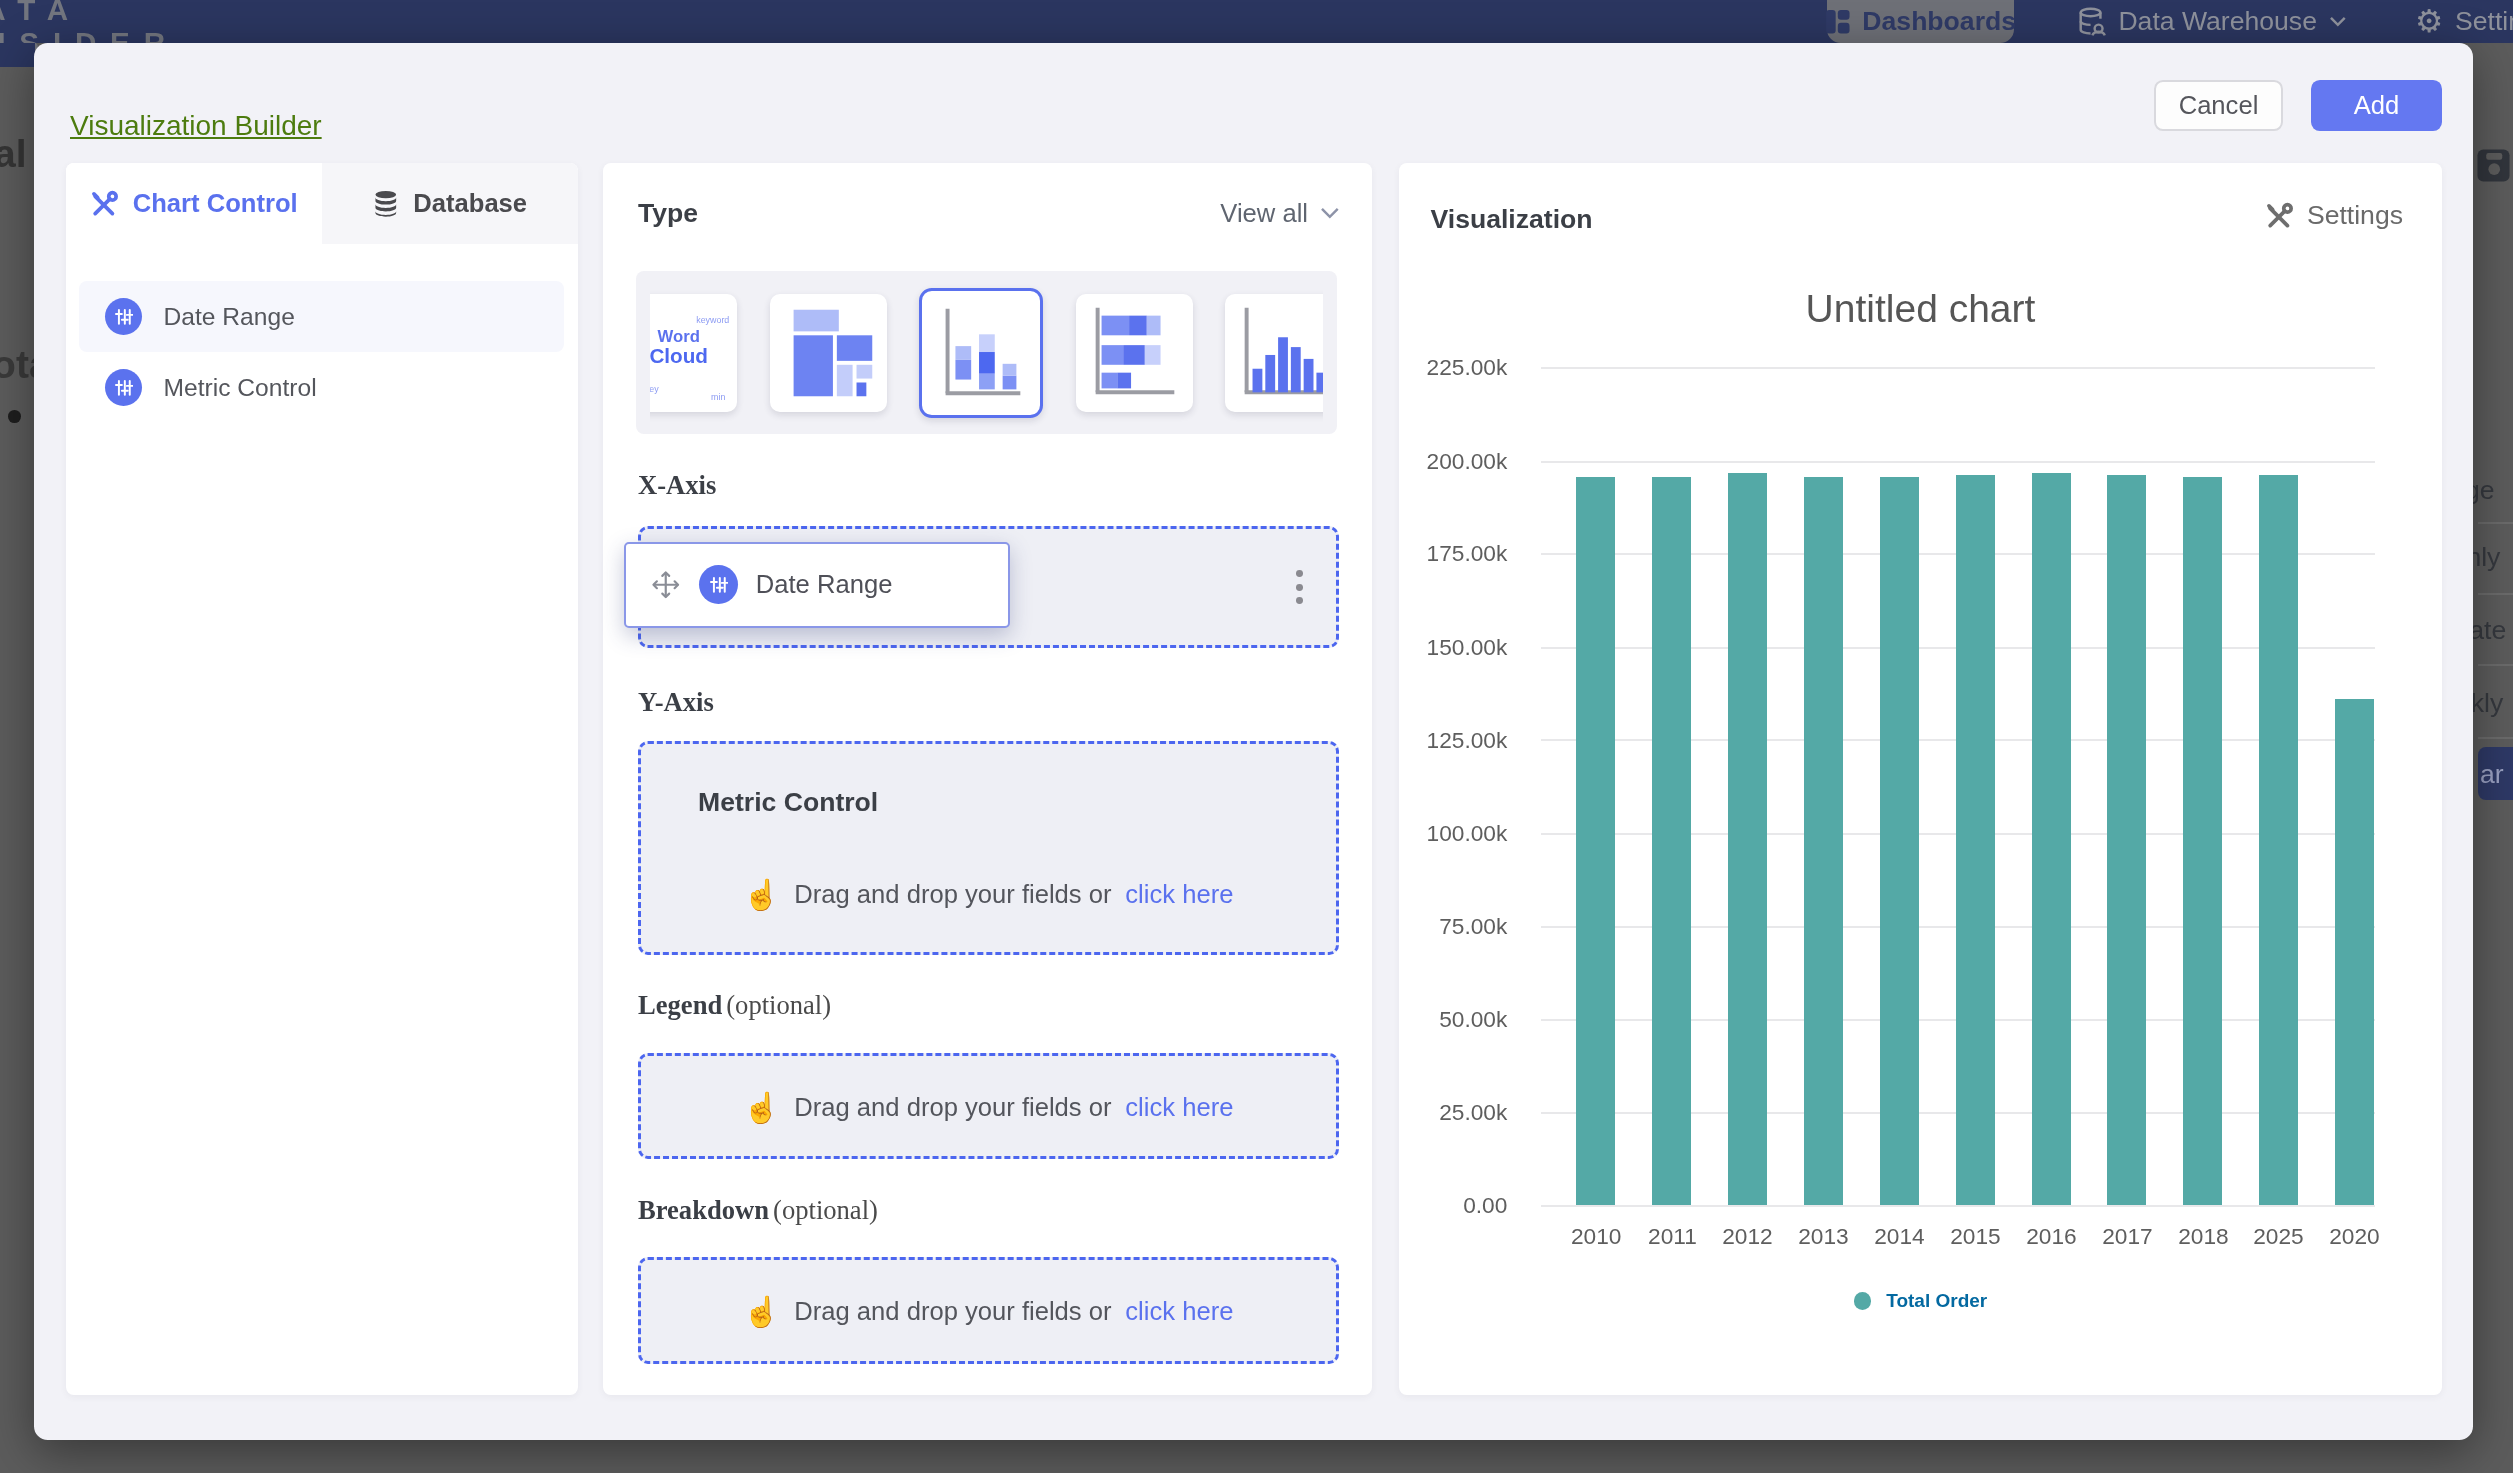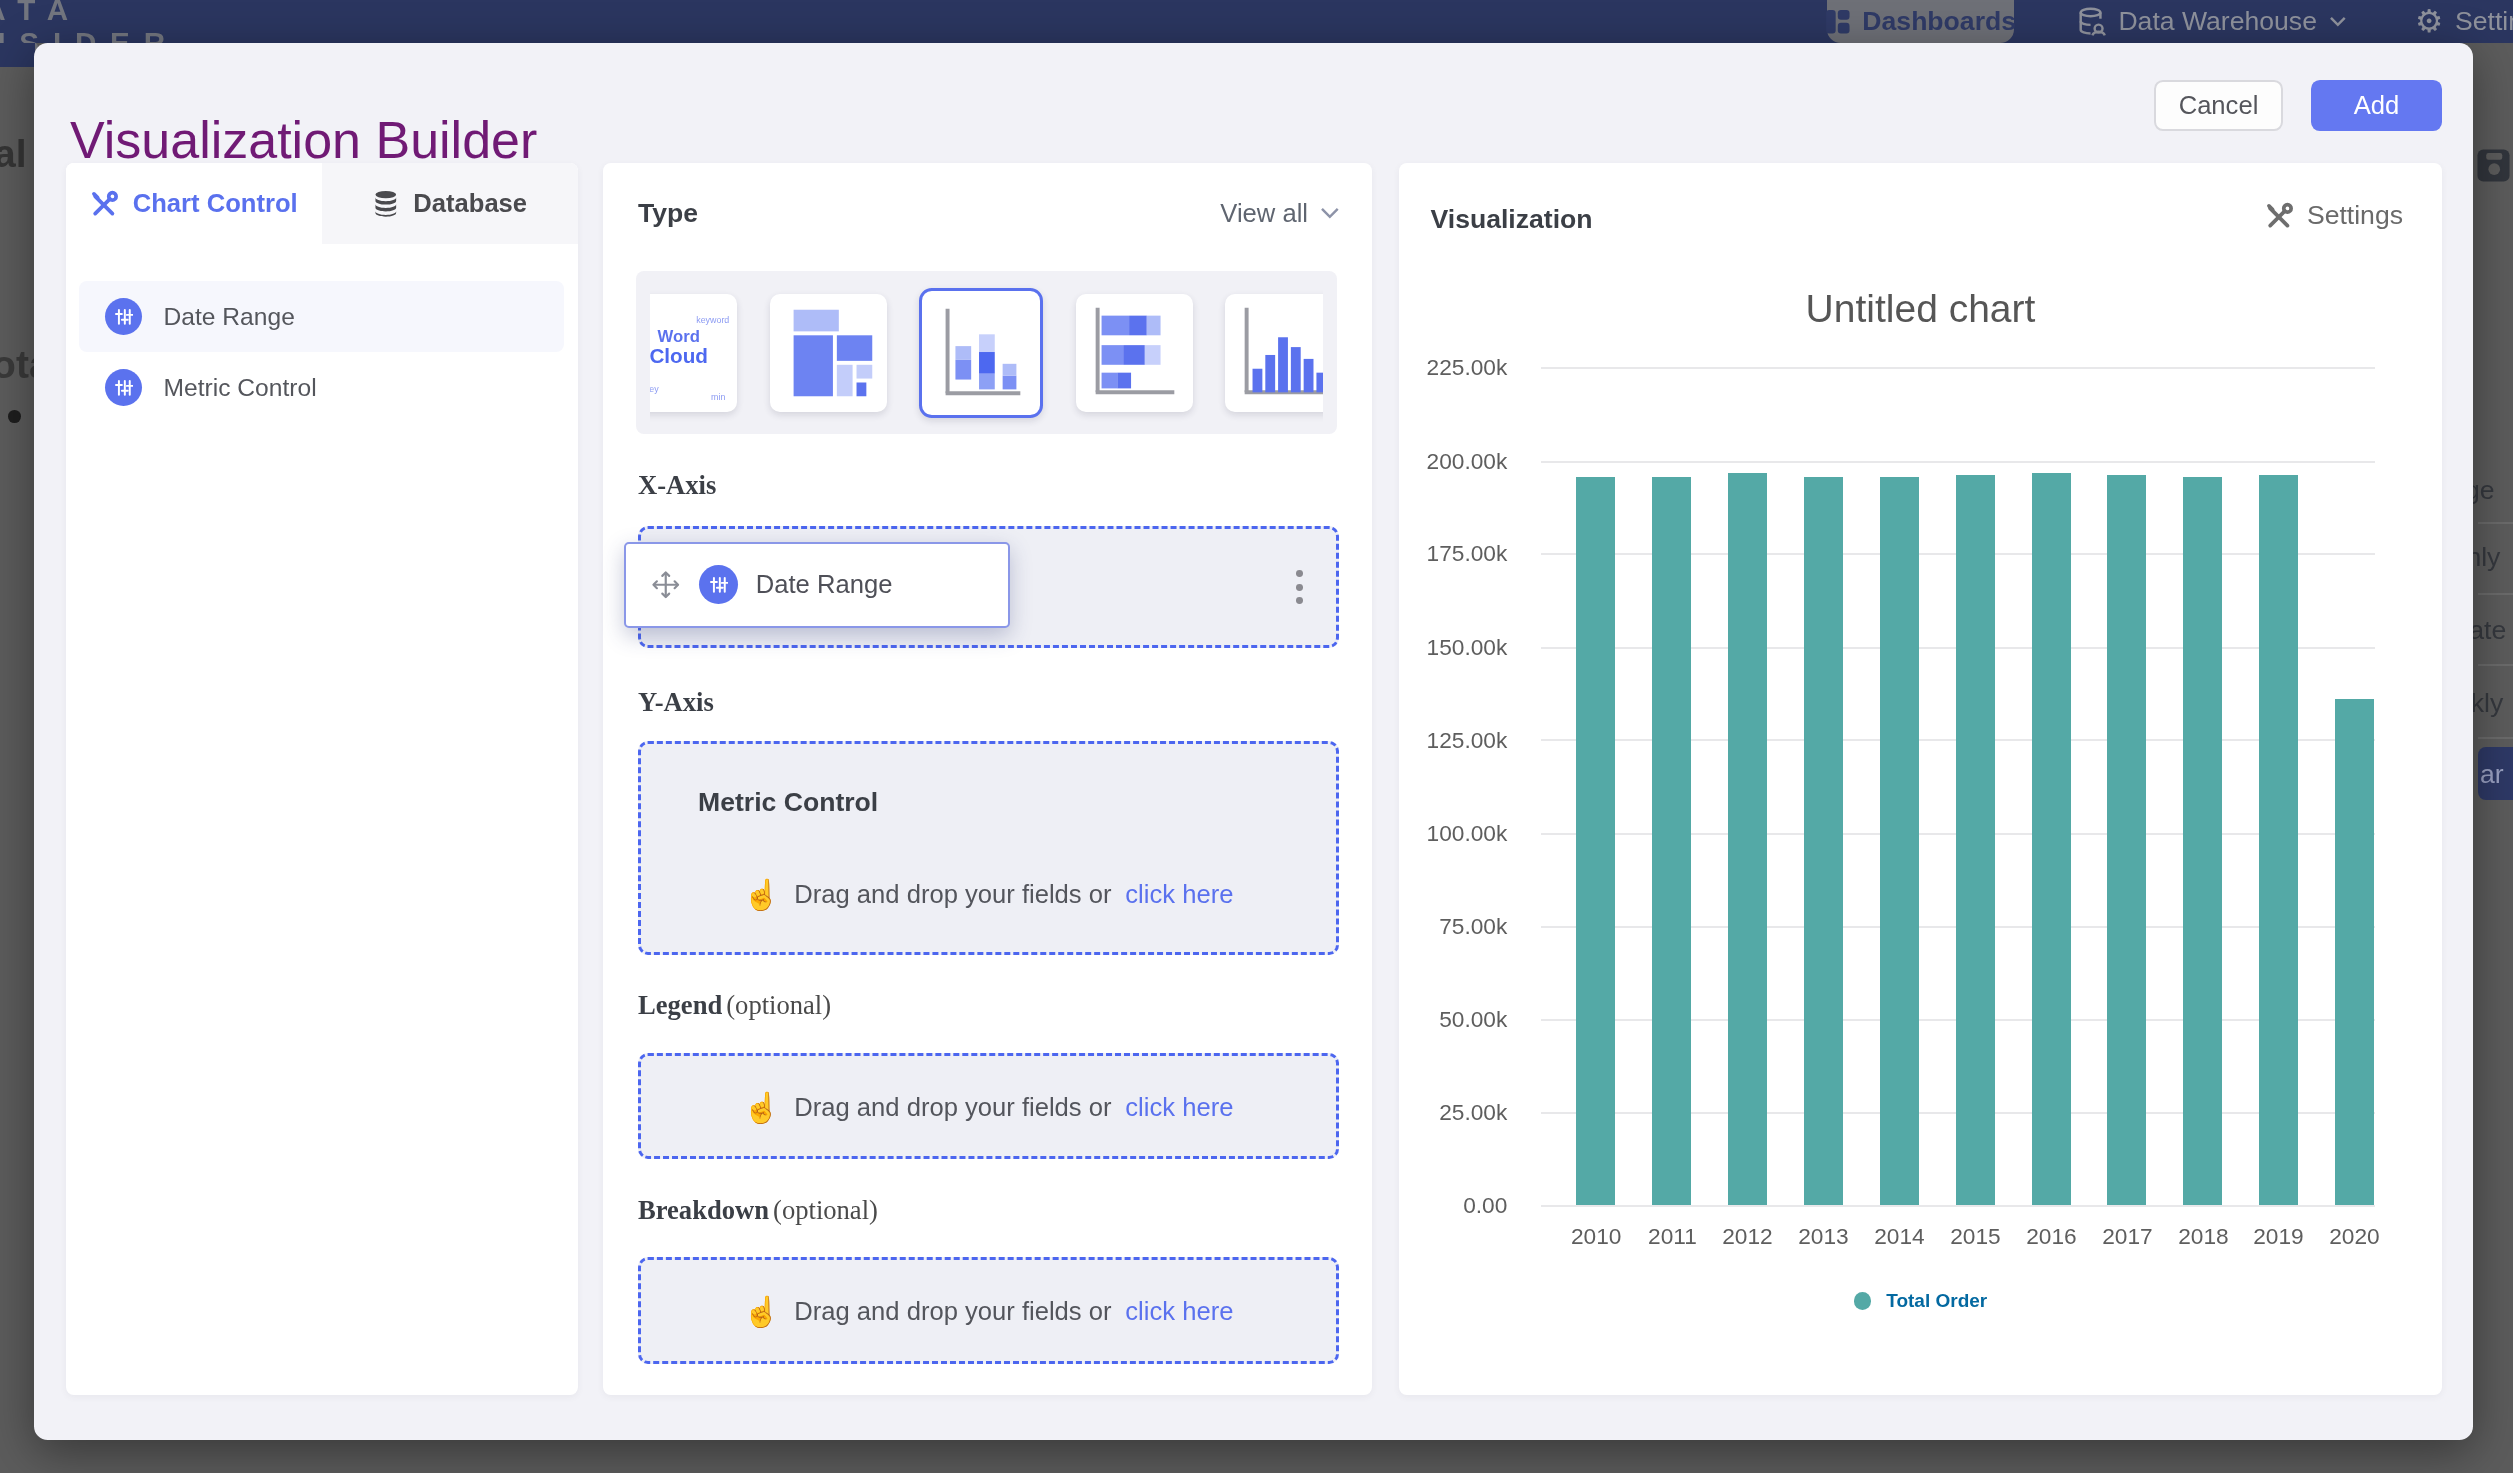--- a/index.html
+++ b/index.html
@@ -25,21 +25,21 @@
   .bg-dot { position:absolute; left:7.9px; top:410px; width:12.8px; height:12.8px; border-radius:50%; background:#1E1E1E; }
   .bg-save { position:absolute; left:2476px; top:148px; width:35px; height:35px; }
   .rail-row { position:absolute; color:#35383E; font-size:26.6px; white-space:nowrap; }
   .rail-divider { position:absolute; height:2px; background:#6B6B6B; left:2478px; width:35px; }
   .rail-chip { position:absolute; left:2478px; top:747px; width:35px; height:53px; background:#2E3966; border-radius:7.9px 0 0 7.9px; }
   .rail-chip span { position:absolute; left:2px; top:11.8px; color:#9AA1C2; font-size:26.6px; }
 
   
   .modal { position:absolute; left:34px; top:43px; width:2439px; height:1397px; background:#F2F2F7;
            border-radius:13.8px; box-shadow:0 11.8px 47px rgba(0,0,0,.4); }
-  .modal-title { position:absolute; left:36px; top:67px; font-size:52px; color:#701a75; }
+  .modal-title { position:absolute; left:36px; top:67px; font-size:28px; color:#4d7c0f;text-decoration:underline; }
   .btn { position:absolute; top:37px; height:51px; border-radius:8.9px; font-size:25.6px;
          display:flex; align-items:center; justify-content:center; cursor:pointer; }
   .btn-cancel { left:2120px; width:129px; background:#FDFDFD; border:2px solid #D9D9DE; color:#55565C; }
   .btn-add { left:2277px; width:131px; background:#6478F1; color:#ffffff; border:none; }
 
   .panel { position:absolute; top:120px; height:1232px; background:#FFFFFF; border-radius:7.9px;
            box-shadow:0 2px 7.9px rgba(60,60,90,.06); }
   .panel-left { left:31.5px; width:512px; }
   .panel-mid { left:569px; width:769px; }
   .panel-right { left:1365px; width:1043px; }
@@ -457,21 +457,21 @@
       <div class="chart-xaxis">
           <div class="xtick" style="left: 17.7px;">2010</div>
           <div class="xtick" style="left: 94px;">2011</div>
           <div class="xtick" style="left: 169px;">2012</div>
           <div class="xtick" style="left: 245px;">2013</div>
           <div class="xtick" style="left: 321px;">2014</div>
           <div class="xtick" style="left: 397px;">2015</div>
           <div class="xtick" style="left: 473px;">2016</div>
           <div class="xtick" style="left: 549px;">2017</div>
           <div class="xtick" style="left: 625px;">2018</div>
-          <div class="xtick" style="left: 700px;">2019</div>
+          <div class="xtick" style="left: 700px;">2025</div>
           <div class="xtick" style="left: 776px;">2020</div>
         </div>
       <div class="chart-legend">
         <span class="legend-swatch" style="background: rgb(84, 169, 166);"></span>
         <span class="legend-label">Total Order</span>
       </div>
     </div>
   </div>
 </div>
 

